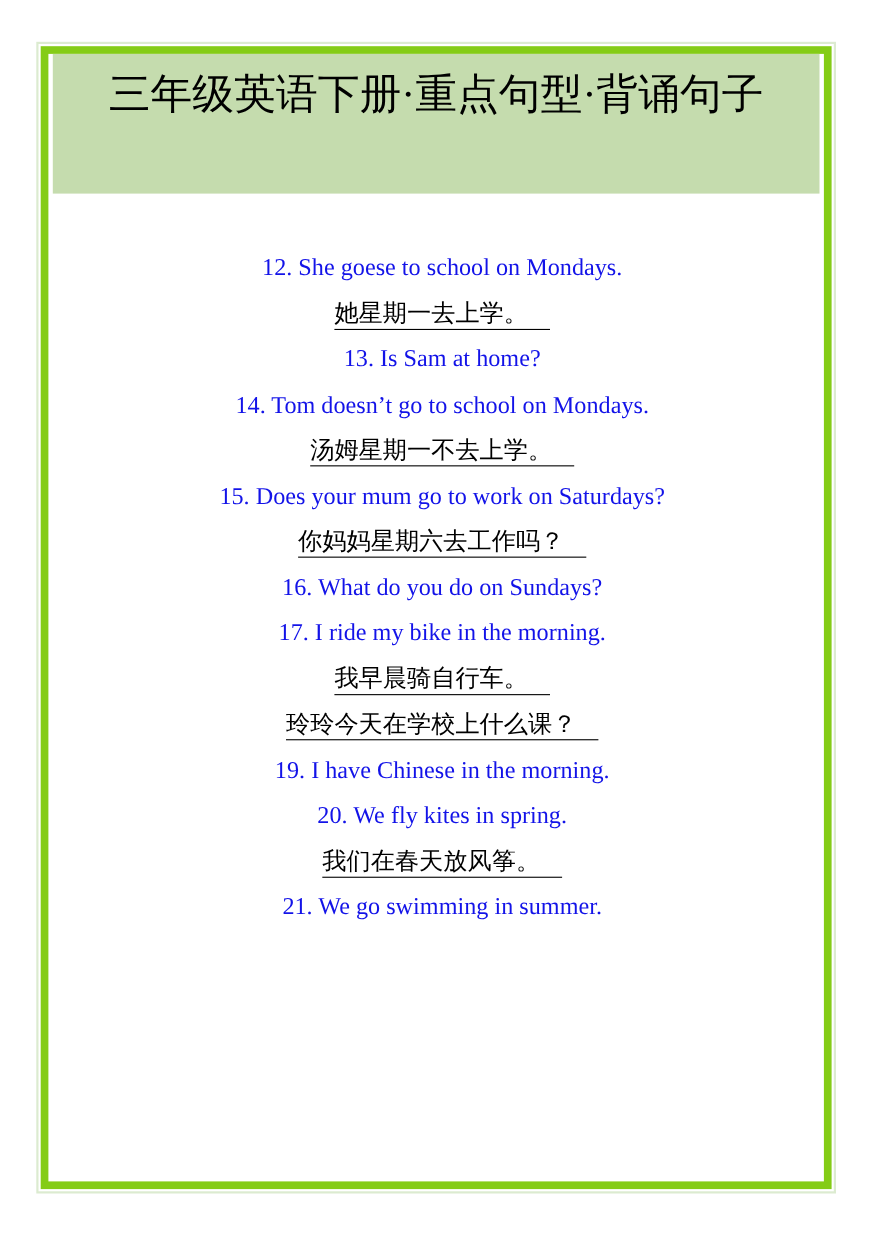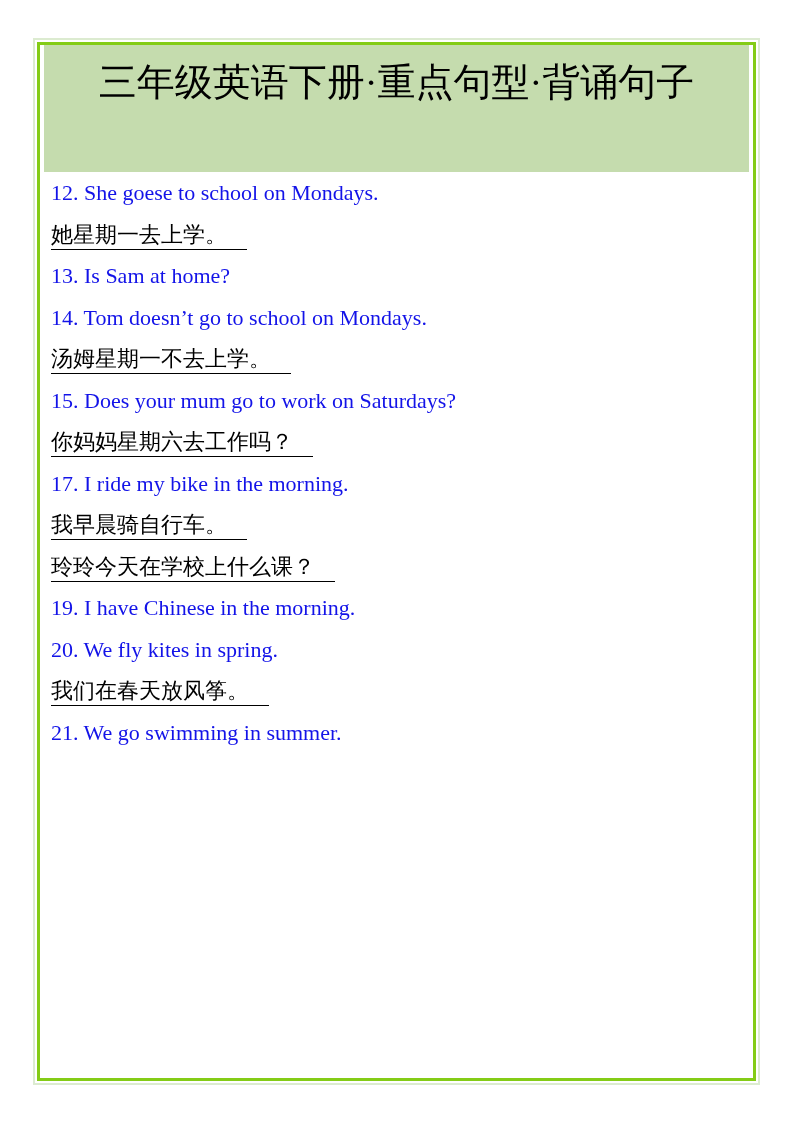--- a/index.html
+++ b/index.html
@@ -18,38 +18,40 @@
     width: 727px;
     height: 1047px;
     box-sizing: border-box;
     border: 2px solid #dcebd0;
     padding: 2px;
   }
   .frame-inner {
     width: 100%;
     height: 100%;
     box-sizing: border-box;
-    border: 3px solid #84cc16;
+    border: 7px solid #84cc16;
   }
   .header-box {
     margin: 0 4px;
     height: 127px;
     box-sizing: border-box;
     background: #c5dcae;
     text-align: center;
     padding-top: 10px;
   }
   .title-line1, .title-line2 {
     font-size: 38px;
     line-height: 54px;
     color: #000000;
     white-space: nowrap;
   }
   .content {
     padding-left: 11px;
+    padding-top: 46px;
+    text-align: center;
   }
   p.en, p.cn {
     margin: 0;
     height: 41.5px;
     line-height: 41.5px;
     font-size: 22px;
     white-space: nowrap;
   }
   p.en { color: #1313e8; }
   p.cn { color: #000000; }
@@ -75,20 +77,21 @@
         <p class="cn"><span class="cn-u">她星期一去上学。</span></p>
 
         <p class="en">13. Is Sam at home?</p>
 
         <p class="en">14. Tom doesn’t go to school on Mondays.</p>
         <p class="cn"><span class="cn-u">汤姆星期一不去上学。</span></p>
 
         <p class="en">15. Does your mum go to work on Saturdays?</p>
         <p class="cn"><span class="cn-u">你妈妈星期六去工作吗？</span></p>
 
+        <p class="en">16. What do you do on Sundays?</p>
 
         <p class="en">17. I ride my bike in the morning.</p>
         <p class="cn"><span class="cn-u">我早晨骑自行车。</span></p>
 
         <p class="cn"><span class="cn-u">玲玲今天在学校上什么课？</span></p>
 
         <p class="en">19. I have Chinese in the morning.</p>
 
         <p class="en">20. We fly kites in spring.</p>
         <p class="cn"><span class="cn-u">我们在春天放风筝。</span></p>

